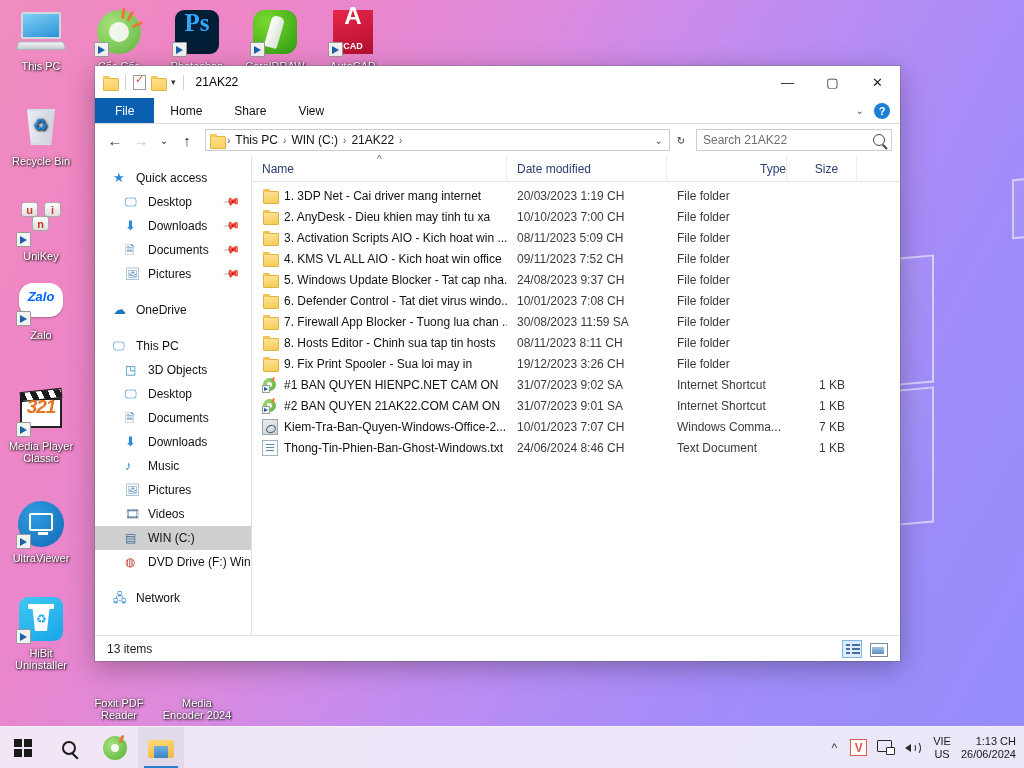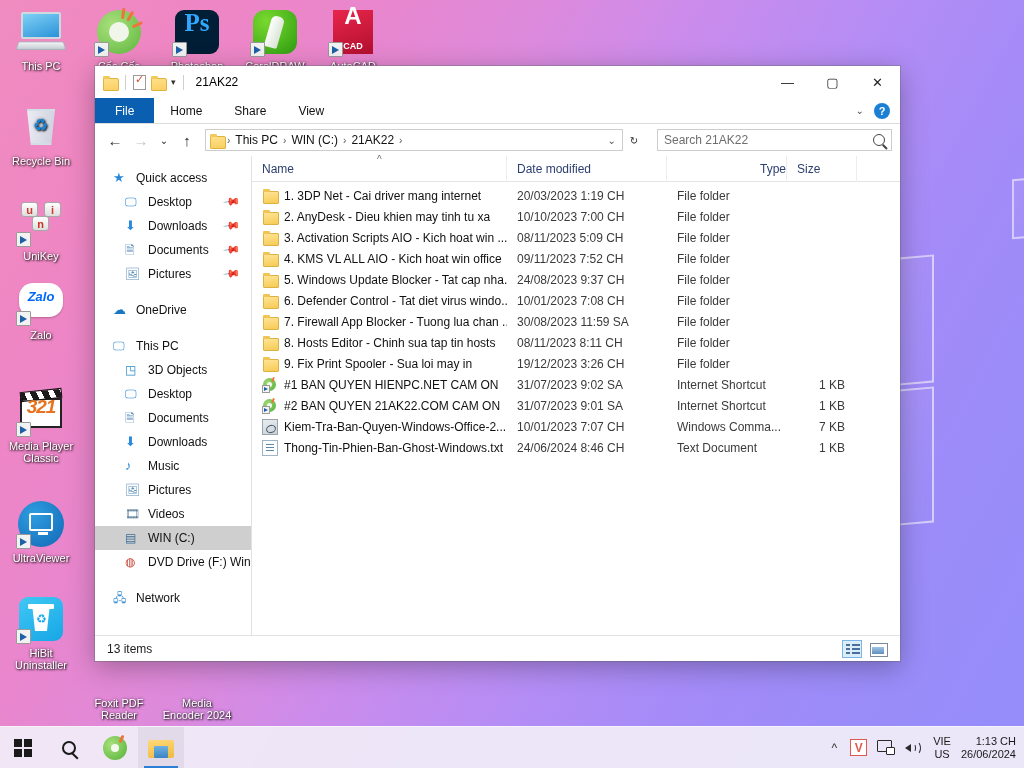--- a/index.html
+++ b/index.html
@@ -295,21 +295,21 @@
   .nav-btn.small { width: 18px; font-size: 10px; }
   .addr {
     flex: 1; height: 22px; margin-left: 4px;
     border: 1px solid #cdcdcd; background: #fff;
     display: flex; align-items: center; padding: 0 4px; gap: 2px;
   }
   .crumb { font-size: 12px; padding: 0 3px; color: #111; }
   .crumb-sep { color: #555; font-size: 10px; }
   .addr-right { margin-left: auto; display: flex; align-items: center; gap: 8px; padding-right: 2px; }
   .search {
-    width: 235px; height: 22px; margin-left: 12px;
+    width: 196px; height: 22px; margin-left: 4px;
     border: 1px solid #cdcdcd; background: #fff;
     display: flex; align-items: center; padding: 0 6px;
   }
   .search input {
     border: none; outline: none; flex: 1;
     font-size: 12px; font-family: "Liberation Sans", sans-serif;
     color: #333; background: transparent;
   }
   .search input::placeholder { color: #6e6e6e; }
   .mag {
@@ -352,21 +352,21 @@
     border-bottom: 1px solid #e4e4e4;
     font-size: 12px; color: #2c3e70; position: relative;
   }
   .col-head .ch {
     padding-left: 10px; height: 26px; line-height: 26px;
     border-right: 1px solid #ededed; cursor: default;
   }
   .ch-name { width: 255px; position: relative; }
   .ch-date { width: 160px; }
   .ch-type { width: 120px; text-align: right; }
-  .ch-size { width: 70px; }
+  .ch-size { width: 70px; text-align: center; }
   .sortcaret {
     position: absolute; left: 125px; top: -9px;
     font-size: 10px; color: #6d6d6d;
   }
   .rows { flex: 1; overflow: hidden; padding-top: 3px; }
   .row {
     height: 21px; display: flex; align-items: center;
     font-size: 12px; color: #111; cursor: default;
   }
   .cell { padding-left: 10px; overflow: hidden; white-space: nowrap; text-overflow: ellipsis; }

